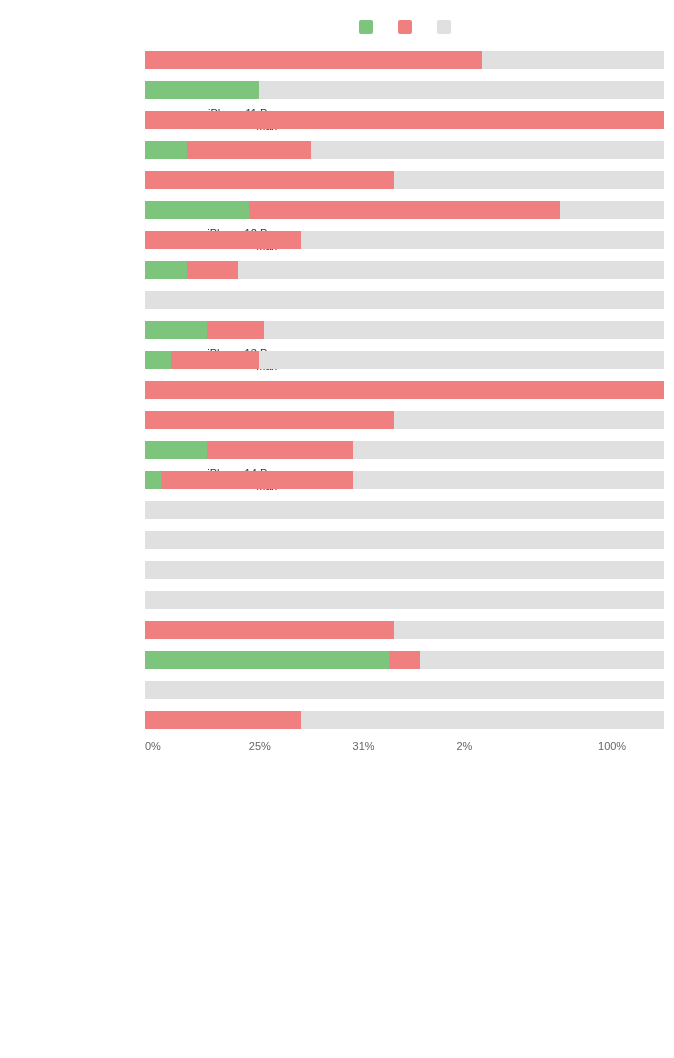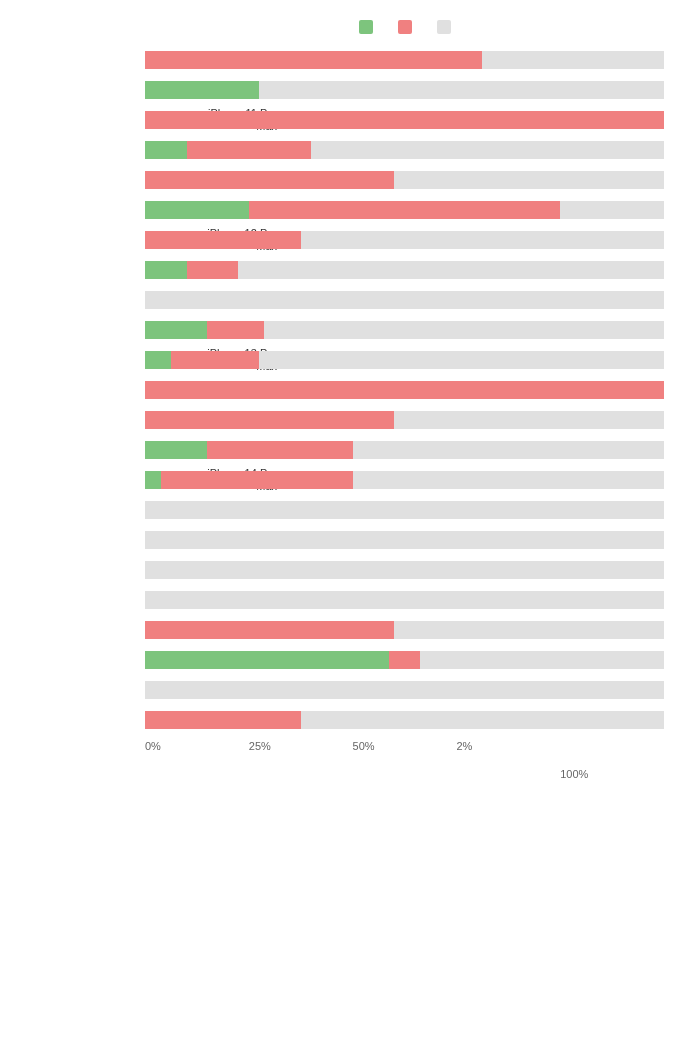--- a/index.html
+++ b/index.html
@@ -246,18 +246,18 @@
           <div class="bar-container">
             <div class="bar-segment bar-pink" style="width: 30%;"></div>
           </div>
         </div>
       </div>
   </div>
 
   <div class="x-axis" id="x-axis">
   <div class="x-tick">0%</div>
       <div class="x-tick">25%</div>
-      <div class="x-tick">50%</div>
+      <div class="x-tick">31%</div>
       <div class="x-tick">2%</div>
-      <div class="x-tick" style="text-align: left; margin-top: 28px;">100%</div>
+      <div class="x-tick" style="text-align: center;">100%</div>
     </div>
 
 </div>
 
 </body></html>

